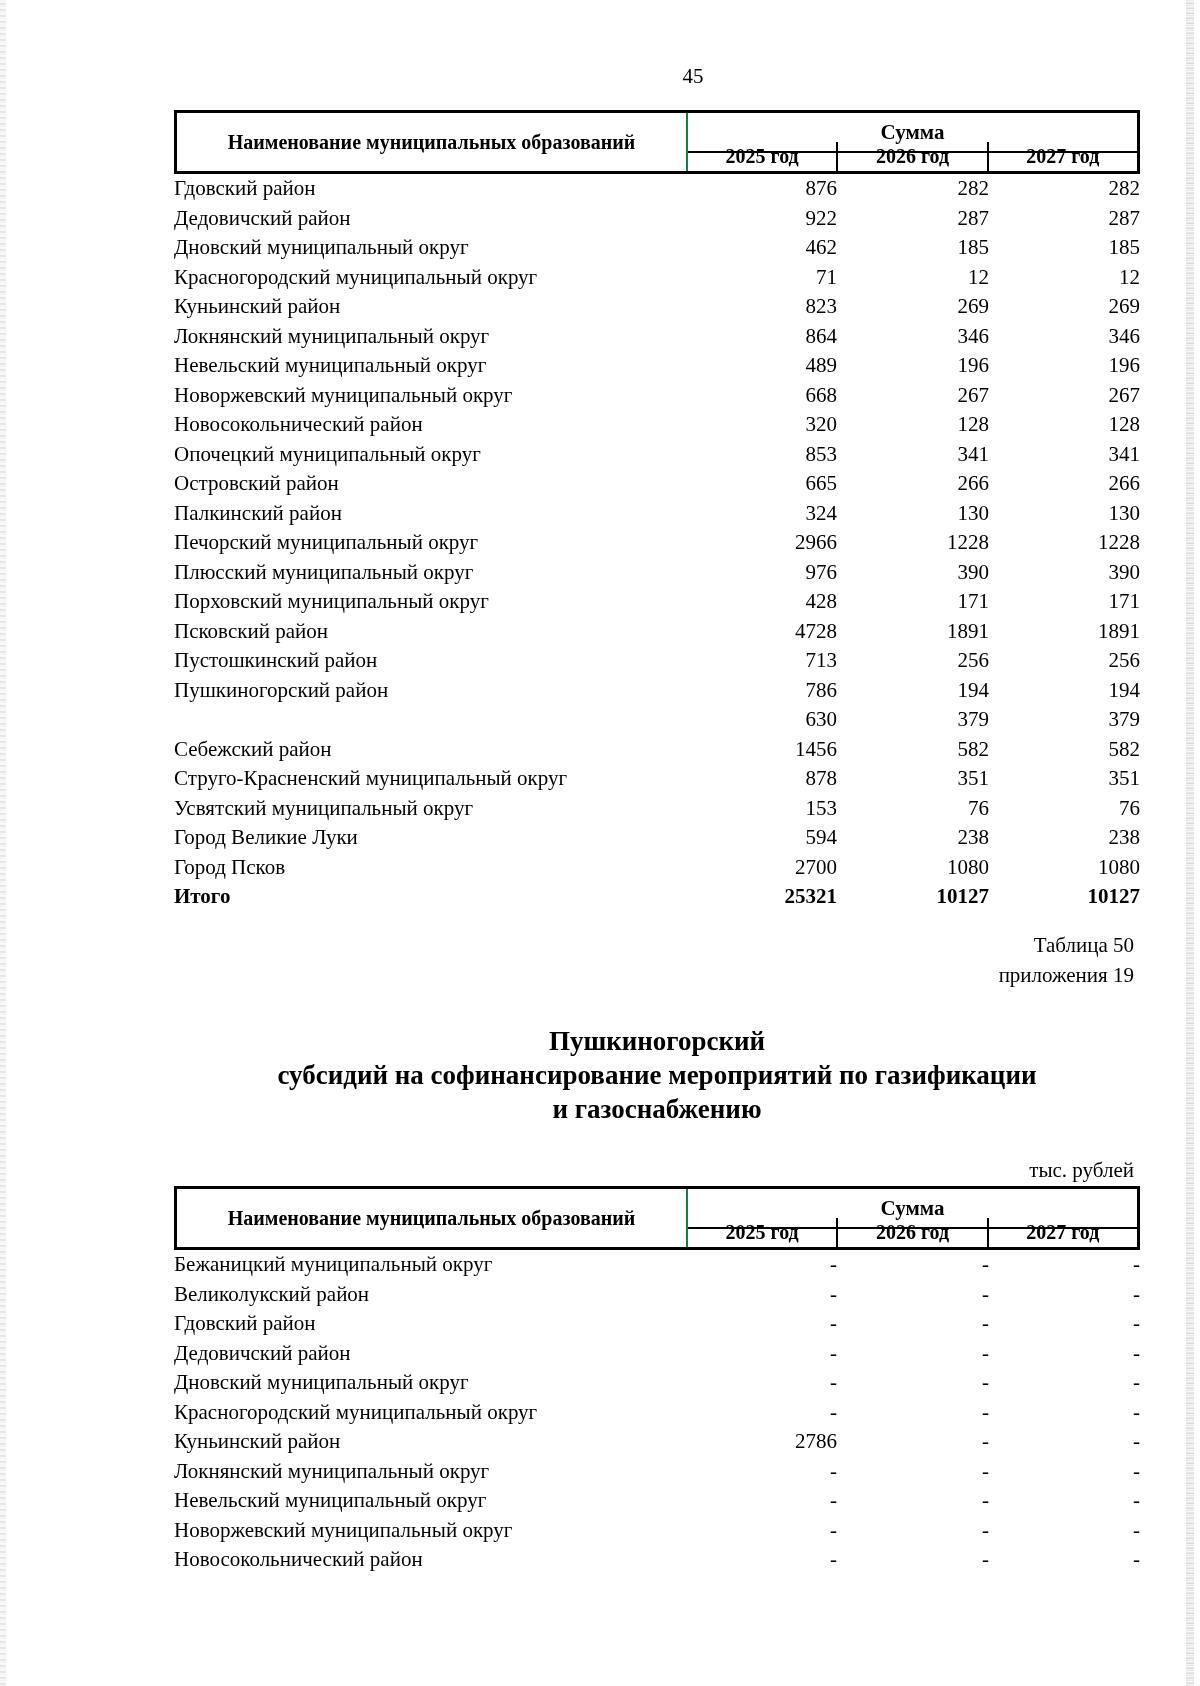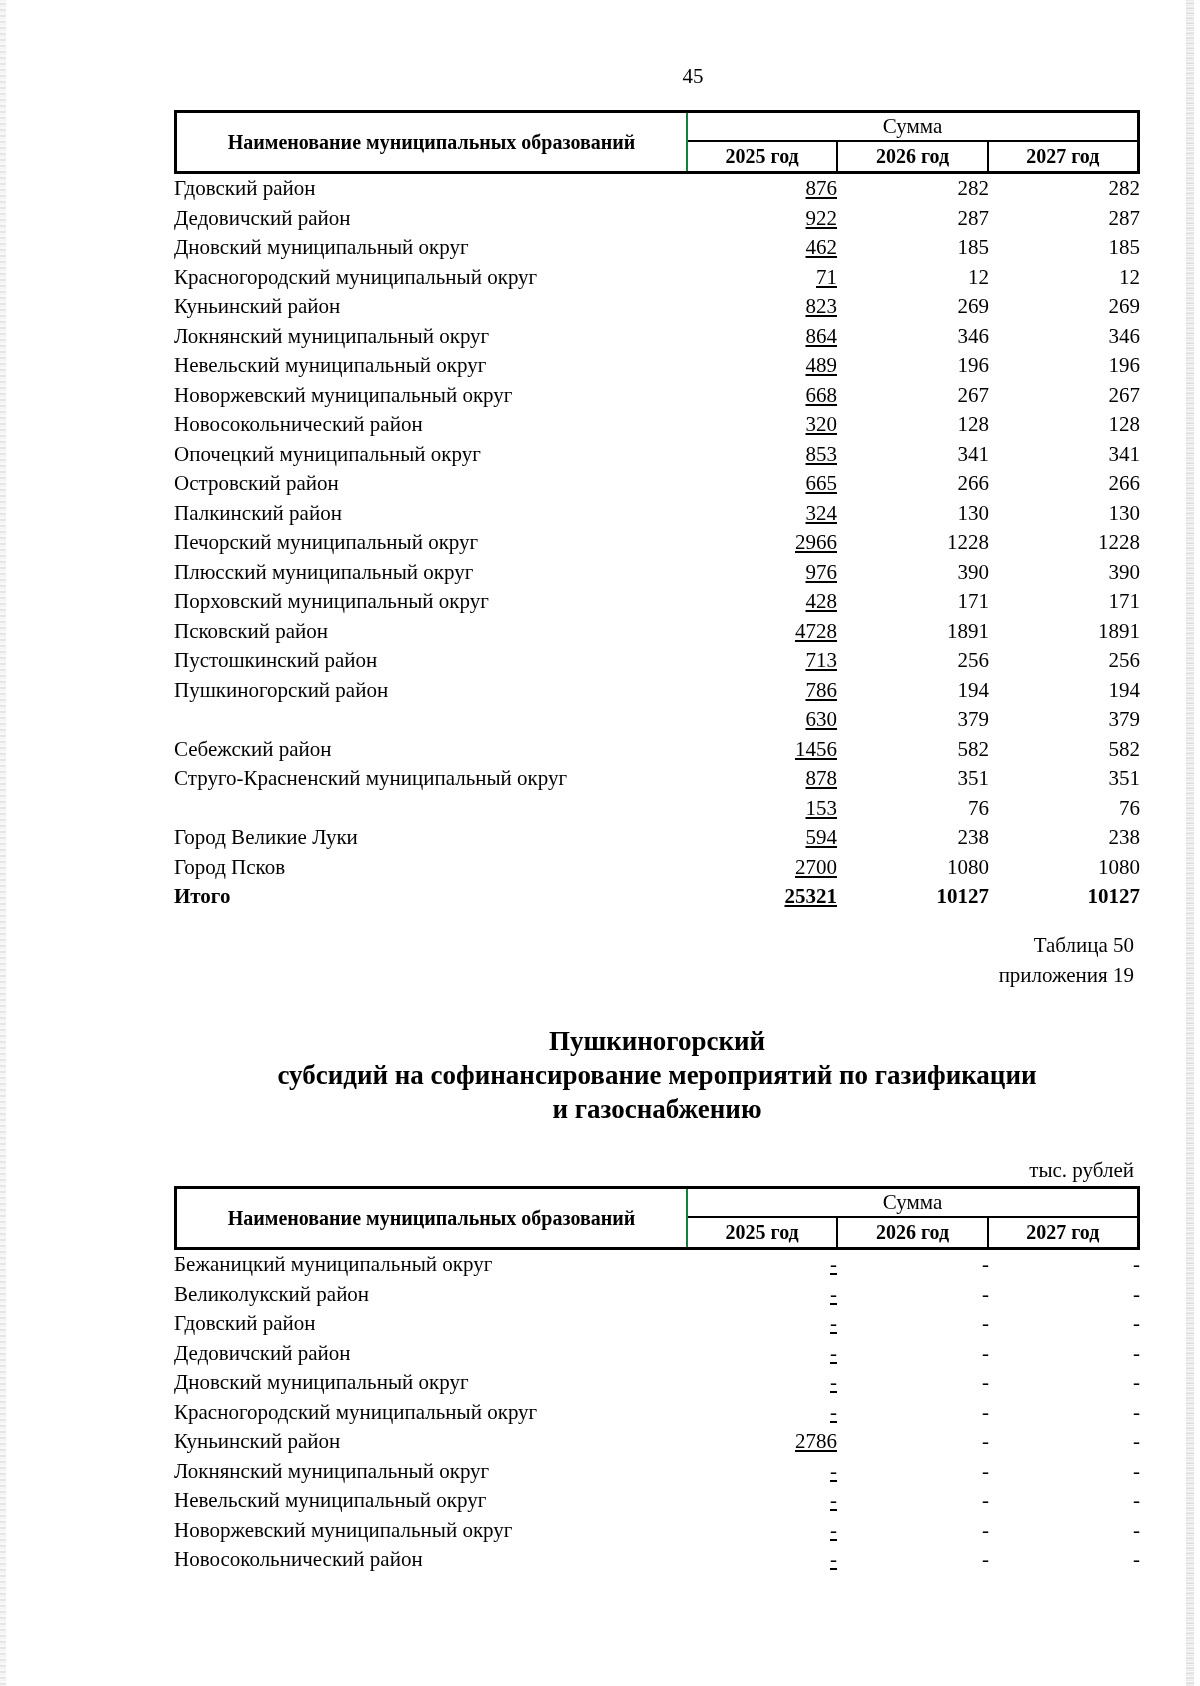--- a/index.html
+++ b/index.html
@@ -49,23 +49,23 @@
       position: absolute;
       left: 0; top: 0; width: 511px; height: 100%;
       display: flex; align-items: center; justify-content: center;
       font-weight: bold;
       font-size: 20px;
       border-right: 2px solid #15803d;
       box-sizing: border-box;
     }
     .th-sum {
       position: absolute;
-      left: 511px; top: 0; right: 0; height: 29px;
+      left: 511px; top: 0; right: 0; height: 40px;
       display: flex; align-items: center; justify-content: center;
-      font-weight: normal;
+      font-weight: bold;
       font-size: 21px;
       border-bottom: 2px solid #000;
       box-sizing: border-box;
     }
     .th-years {
       position: absolute;
       left: 511px; top: 29px; right: 0; bottom: 0;
       display: flex;
       text-align: center;
     }
@@ -88,21 +88,21 @@
     }
     .row .name {
       position: absolute; left: 0; top: 0;
       white-space: nowrap;
     }
     .row .v {
       position: absolute; top: 0;
       text-align: right;
       white-space: nowrap;
     }
-    .row .v1 { left: 511px; width: 152px; text-decoration: underline; }
+    .row .v1 { left: 511px; width: 152px; }
     .row .v2 { left: 663px; width: 152px; }
     .row .v3 { left: 815px; width: 151px; }
     .row.total { font-weight: bold; }
 
     .table1 { top: 110px; }
     .table2 { top: 1186px; }
 
     .caption-right {
       position: absolute;
       right: 66px;
@@ -262,20 +262,21 @@
         <span class="v v2">582</span>
         <span class="v v3">582</span>
       </div>
       <div class="row">
         <span class="name">Струго-Красненский муниципальный округ</span>
         <span class="v v1">878</span>
         <span class="v v2">351</span>
         <span class="v v3">351</span>
       </div>
       <div class="row">
+        <span class="name">Усвятский муниципальный округ</span>
         <span class="v v1">153</span>
         <span class="v v2">76</span>
         <span class="v v3">76</span>
       </div>
       <div class="row">
         <span class="name">Город Великие Луки</span>
         <span class="v v1">594</span>
         <span class="v v2">238</span>
         <span class="v v3">238</span>
       </div>

